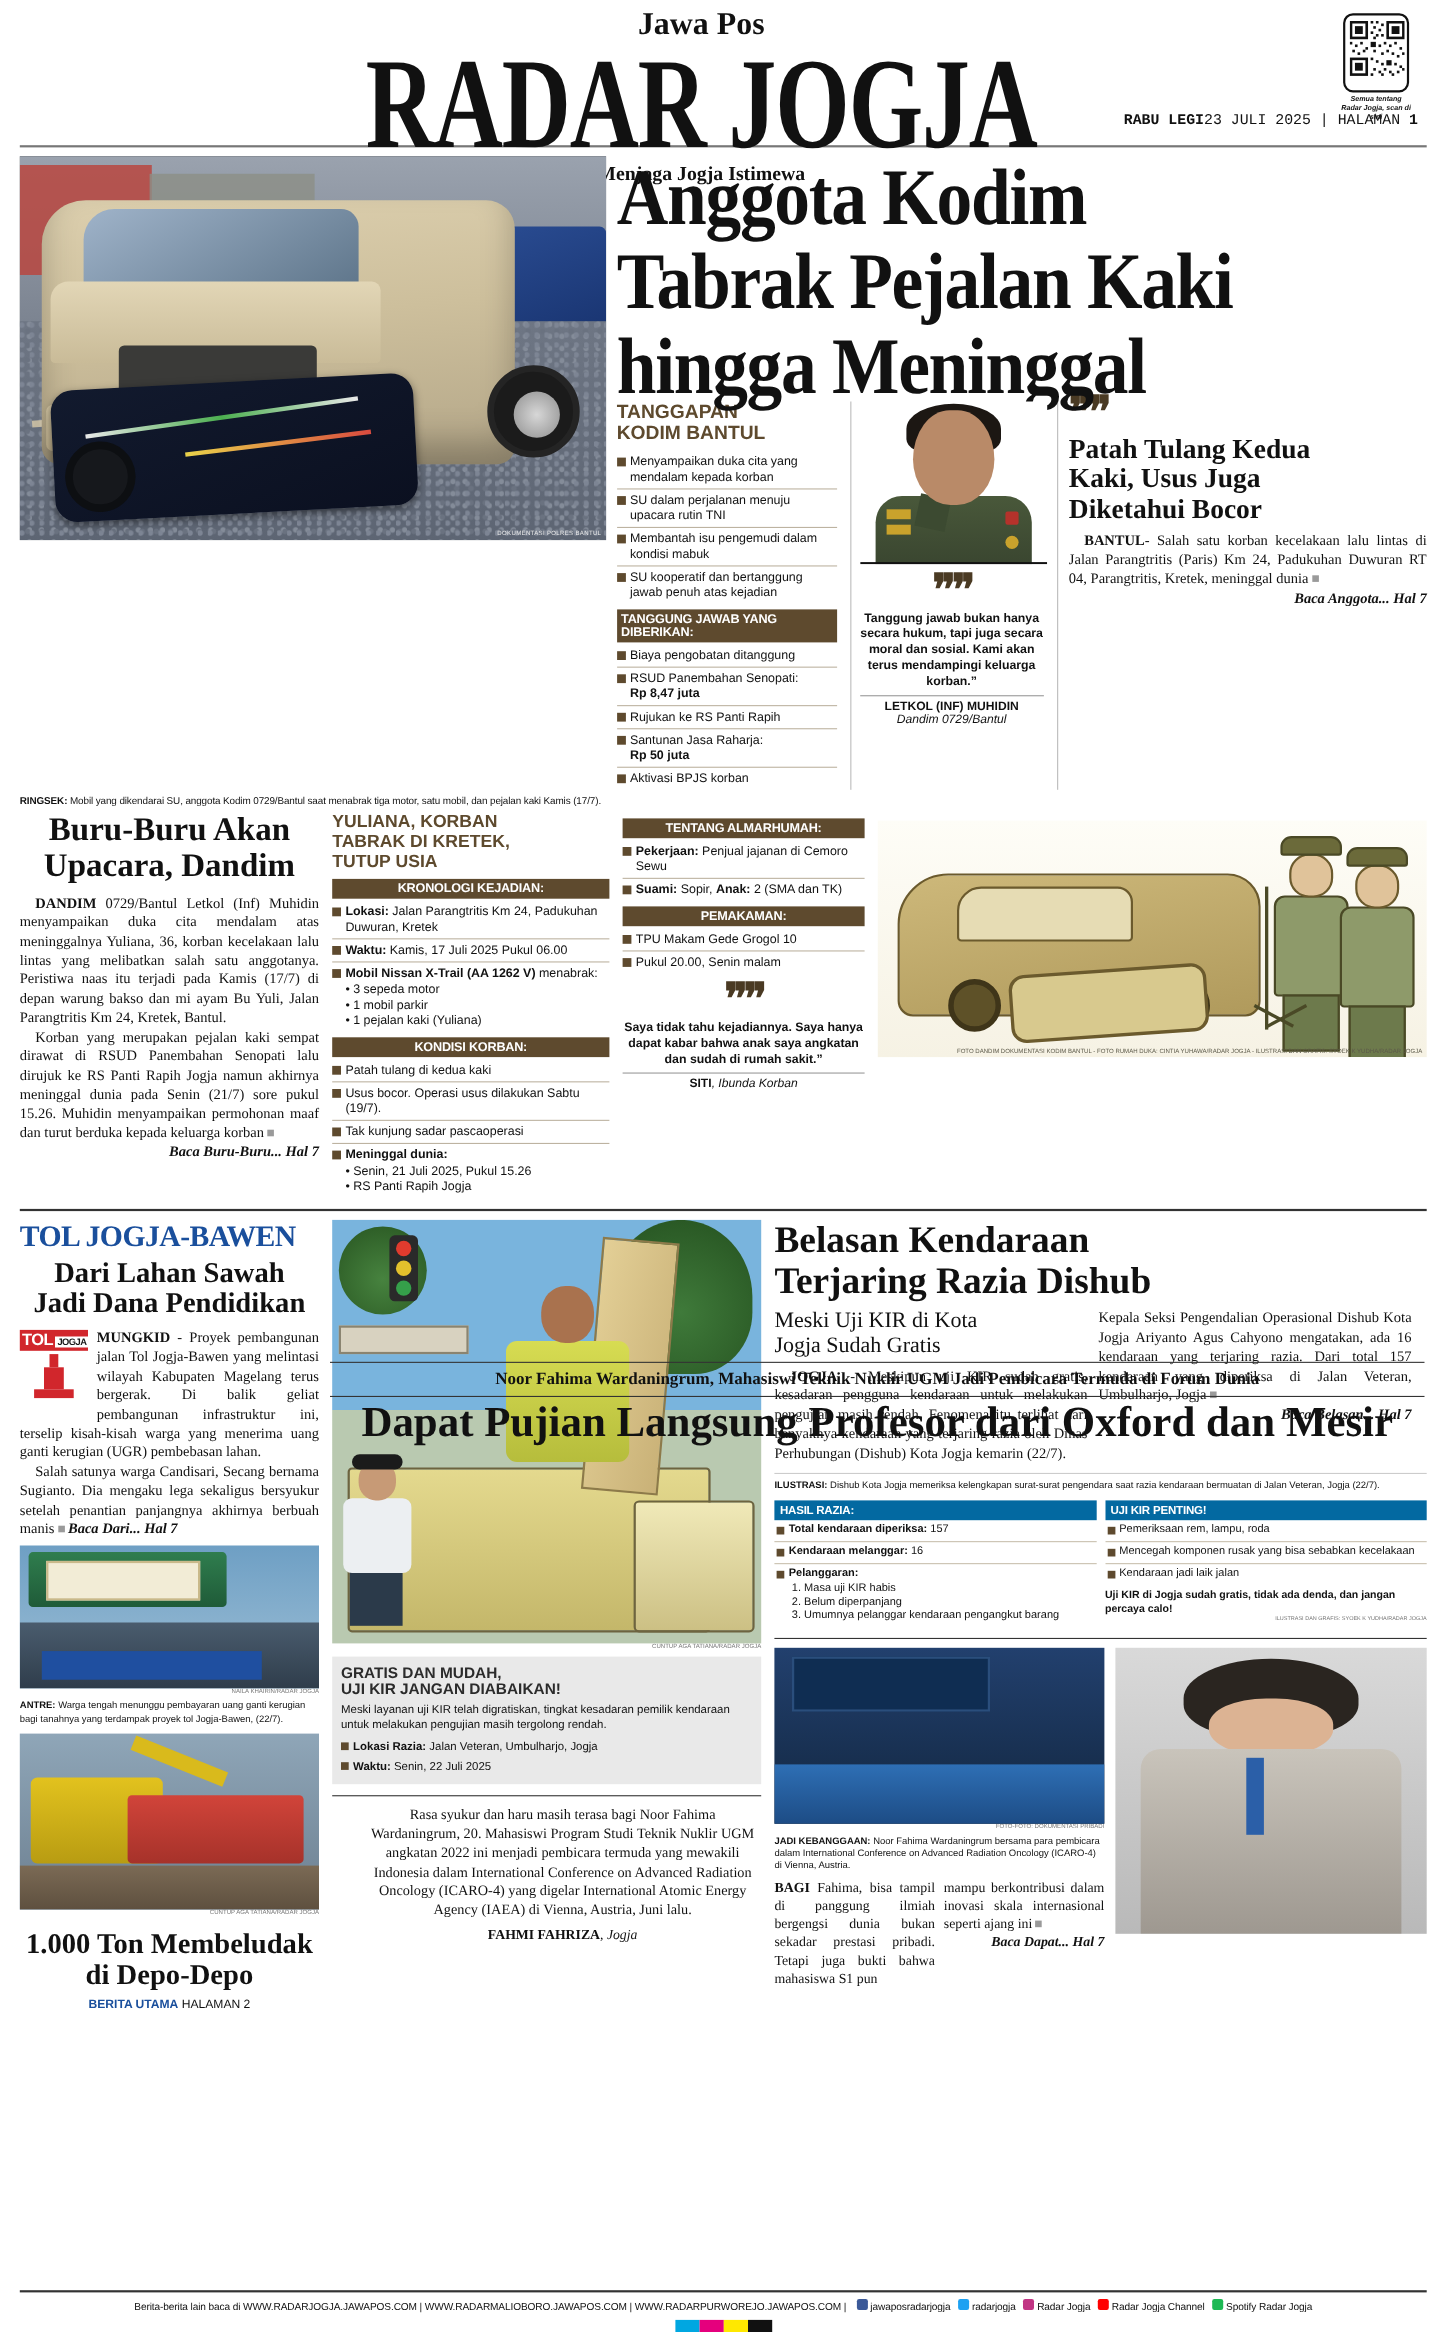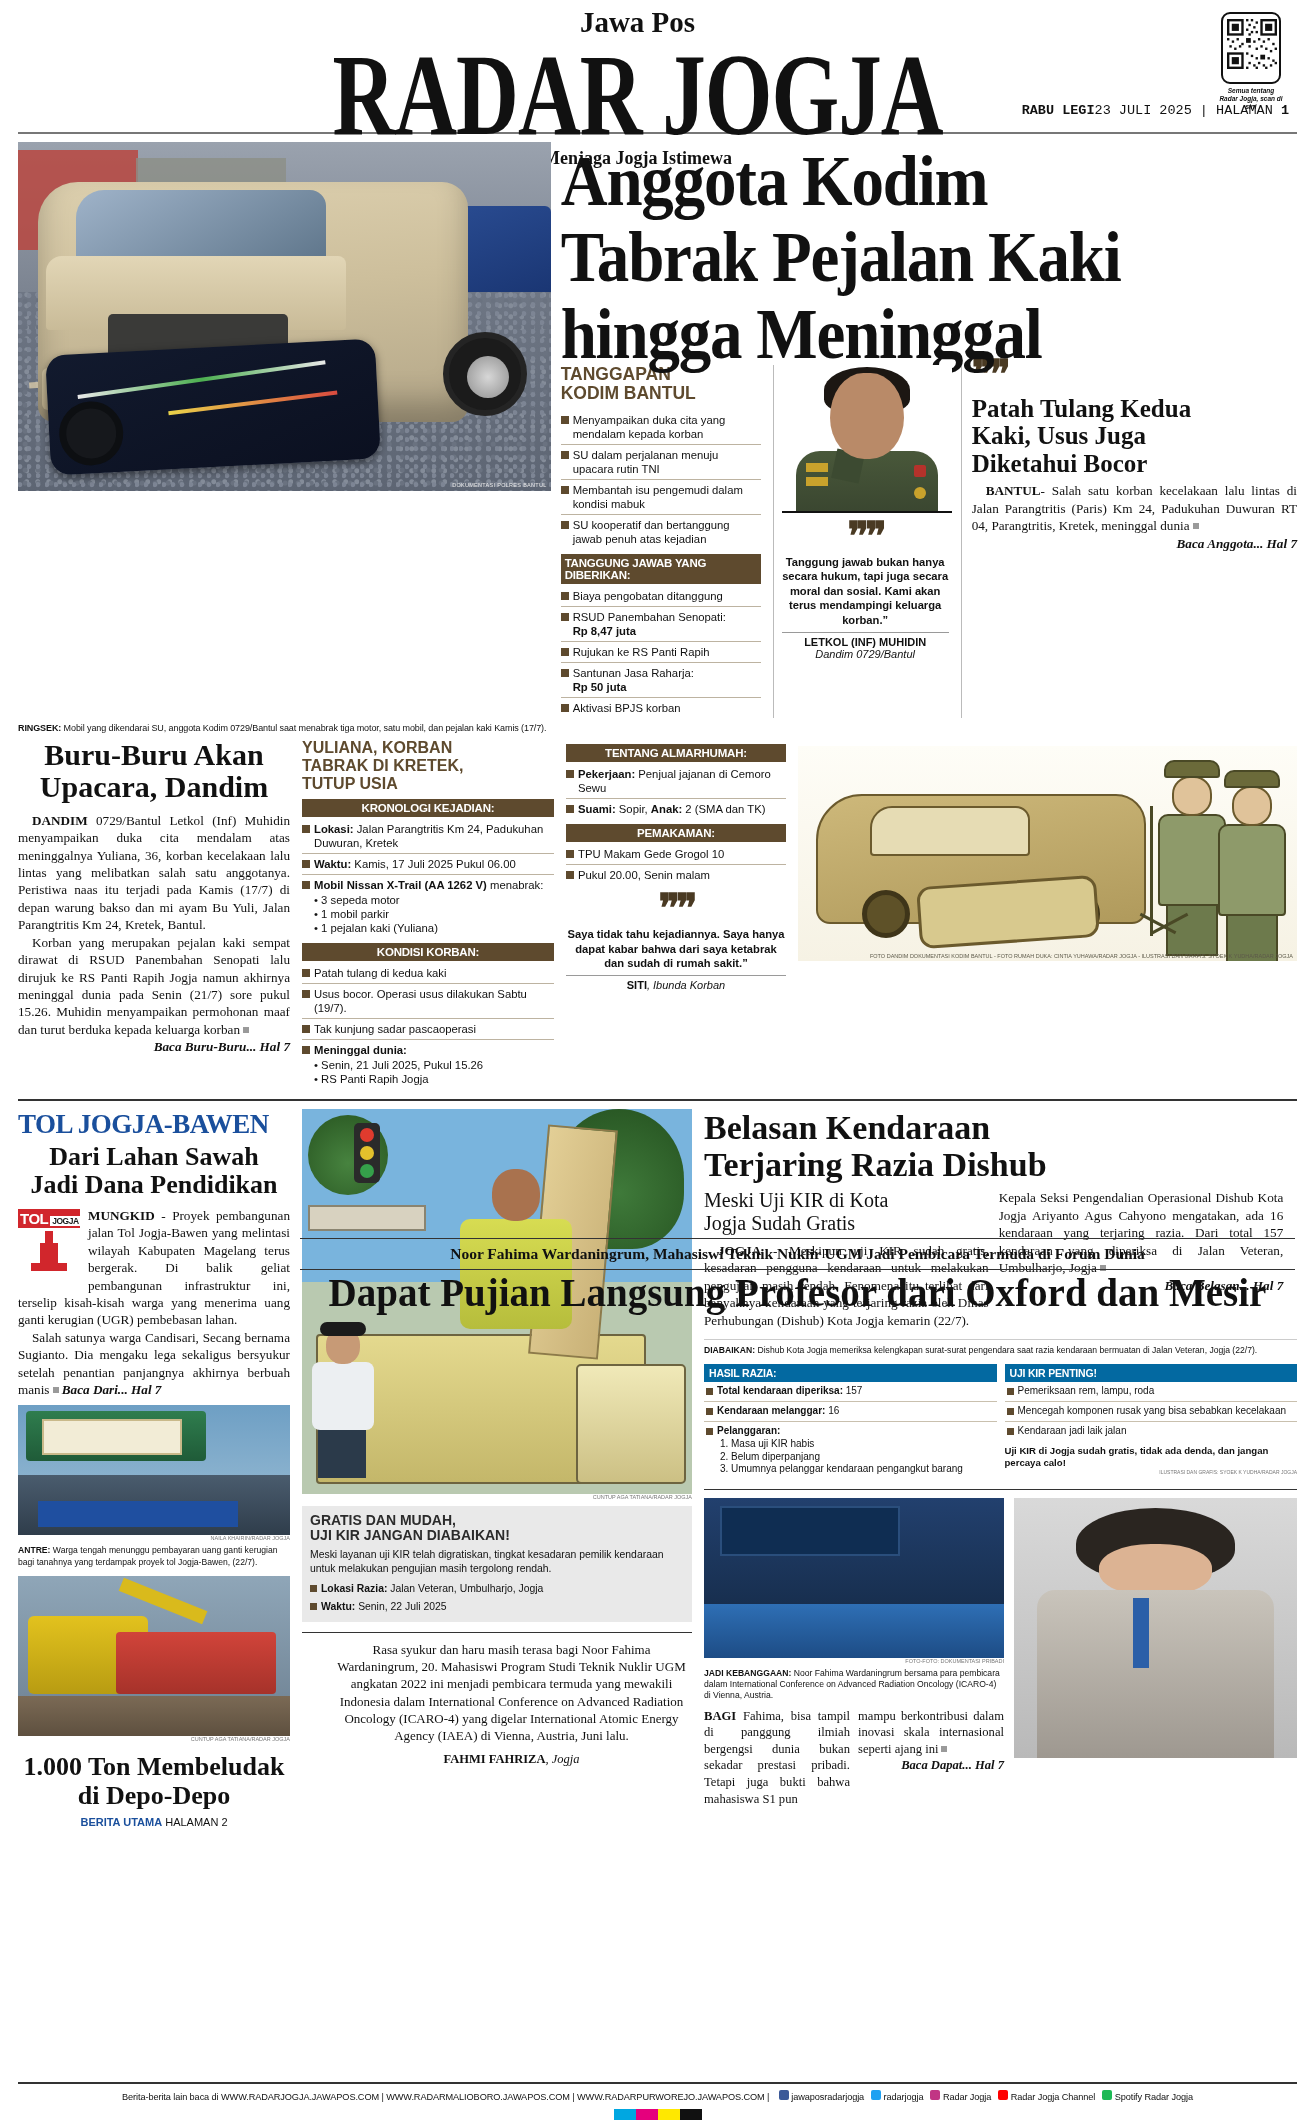--- a/index.html
+++ b/index.html
@@ -678,21 +678,21 @@
           <div class="bl">
             <span class="mk"></span>
             <span>TPU Makam Gede Grogol 10</span>
           </div>
           <div class="bl">
             <span class="mk"></span>
             <span>Pukul 20.00, Senin malam</span>
           </div>
         </div>
       <div class="quoteMarks">❞❞</div>
-      <div class="quoteTxt">Saya tidak tahu kejadiannya. Saya hanya dapat kabar bahwa dari saya ketabrak dan sudah di rumah sakit.”</div>
+      <div class="quoteTxt">Saya tidak tahu kejadiannya. Saya hanya dapat kabar bahwa anak saya angkatan dan sudah di rumah sakit.”</div>
       <div class="quoteBy">
         <span>SITI</span><i>, Ibunda Korban</i>
       </div>
     </div>
 
     <div style="flex:1;">
       <div class="illusBand">
         <div class="ilCar">
           <div class="ilWin"></div>
           <div class="ilWh" style="left:44px;"></div>
@@ -838,21 +838,21 @@
         </div>
         <div style="width:48%;">
           <div class="bodytext">
             <p style="text-indent:0;"><span>Kepala Seksi Pengendalian Operasional Dishub Kota Jogja Ariyanto Agus Cahyono mengatakan, ada 16 kendaraan yang terjaring razia. Dari total 157 kendaraan yang diperiksa di Jalan Veteran, Umbulharjo, Jogja</span><span class="sq"></span></p>
             <span class="jumpref">Baca Belasan... Hal 7</span>
           </div>
         </div>
       </div>
 
       <div class="photoCap" style="margin-top:10px; border-top:1px solid #ccc; padding-top:5px;">
-        <b>DIABAIKAN:</b> <span>Dishub Kota Jogja memeriksa kelengkapan surat-surat pengendara saat razia kendaraan bermuatan di Jalan Veteran, Jogja (22/7).</span>
+        <b>ILUSTRASI:</b> <span>Dishub Kota Jogja memeriksa kelengkapan surat-surat pengendara saat razia kendaraan bermuatan di Jalan Veteran, Jogja (22/7).</span>
       </div>
 
       <div style="display:flex; gap:8px; margin-top:8px;">
         <div style="width:50%;">
           <div class="brownHdr2">HASIL RAZIA:</div>
           <div class="miniList" id="hasilList">
               <div class="it">
                 <span class="mk"></span>
                 <span><b>Total kendaraan diperiksa:</b> 157</span>
               </div>

